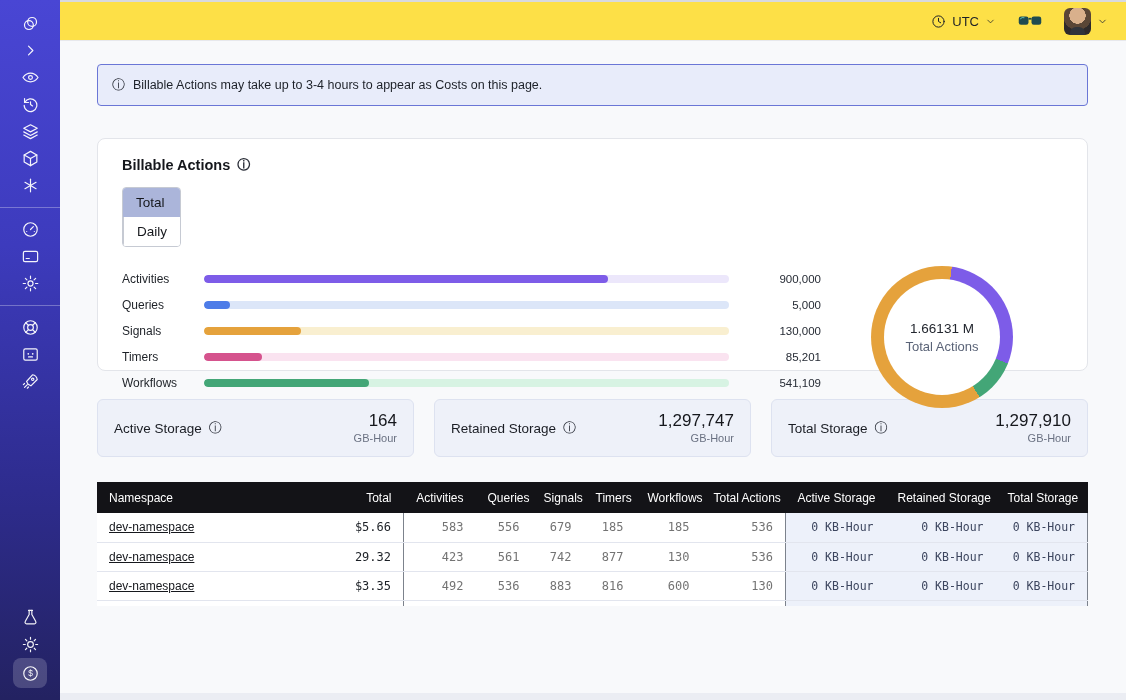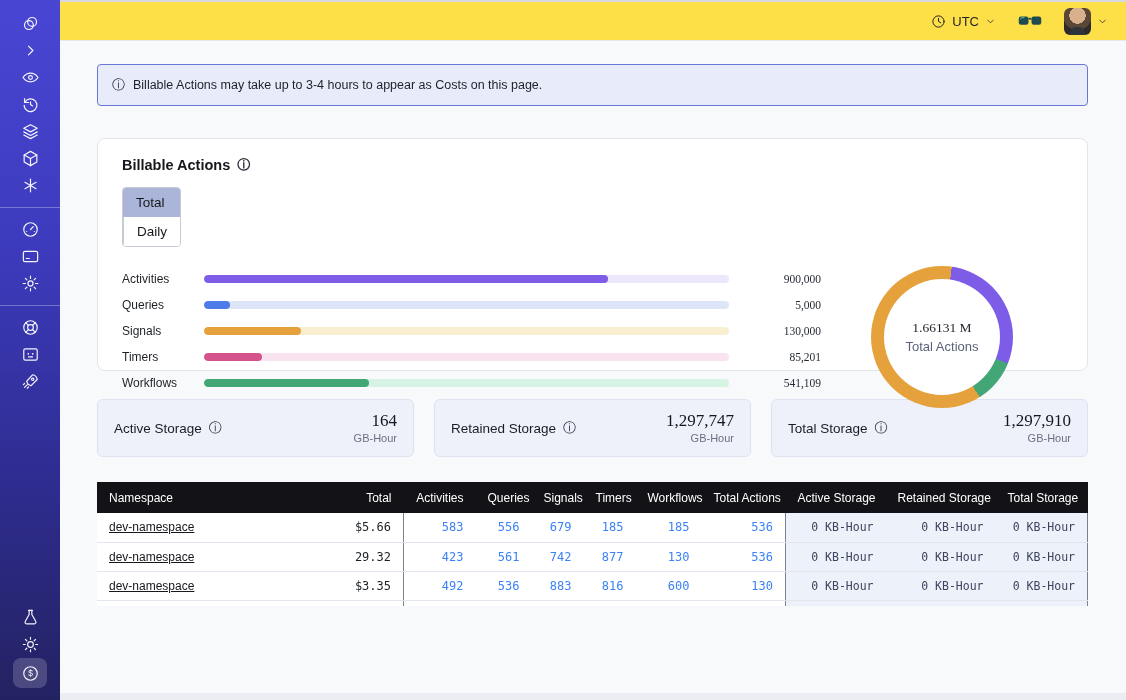--- a/index.html
+++ b/index.html
@@ -1,18 +1,18 @@
 <!DOCTYPE html>
 <html><head>
 <meta charset="utf-8">
 <style>
   * { margin:0; padding:0; box-sizing:border-box; }
   html,body { width:1126px; height:700px; overflow:hidden; }
   body { font-family:"Liberation Sans", sans-serif; background:#f8f9fb; position:relative; color:#15171c; }
-  .mono { font-family:Liberation Serif, serif; }
+  .mono { font-family:Liberation Sans, sans-serif; }
 
   
   .sidebar { position:absolute; left:0; top:0; width:60px; height:700px;
     background:linear-gradient(180deg,#4946d4 0%,#3d3bbd 35%,#2e2c8e 70%,#232261 100%);
     display:flex; flex-direction:column; align-items:center; padding:10px 0 12px; z-index:5; }
   .side-icon { width:34px; height:27px; display:flex; align-items:center; justify-content:center; cursor:pointer; flex:0 0 auto; }
   .side-icon svg { width:19px; height:19px; stroke:#fff; fill:none; stroke-width:1.5; stroke-linecap:round; stroke-linejoin:round; opacity:.95; }
   .side-icon.active { background:rgba(255,255,255,.18); border-radius:8px; width:34px; height:30px; }
   .side-divider { width:60px; height:1px; background:rgba(255,255,255,.3); margin:8px 0; flex:0 0 auto; }
   .side-spacer { flex:1 1 auto; }
@@ -71,21 +71,21 @@
     display:flex; align-items:center; justify-content:space-between; padding:0 16px; }
   .storage-label { font-size:13.5px; color:#1a1d24; display:flex; align-items:center; gap:7px; }
   .storage-val { text-align:right; }
   .storage-num { font-size:17px; color:#15171c; line-height:1.1; }
   .storage-unit { font-size:11px; color:#6a7182; margin-top:2px; }
 
   .usage-table { margin-top:25px; width:100%; border-collapse:collapse; table-layout:fixed; background:#fff; }
   .usage-table th { background:#131317; color:#fff; font-size:12px; font-weight:500; height:31px; padding:0 12px; white-space:nowrap; }
   .usage-table td { height:29px; padding:0 12px; font-size:12px; border-bottom:1px solid #e2e5ee; white-space:nowrap; }
   .usage-table th.num, .usage-table td.num { text-align:right; }
-  .usage-table td.num { font-family:"DejaVu Sans Mono", monospace; color:#3b82f6; }
+  .usage-table td.num { font-family:"DejaVu Sans Mono", monospace; color:#737373; }
   .usage-table td.cost { font-family:"DejaVu Sans Mono", monospace; color:#1c2026; }
   .usage-table td.div-l { border-left:1px solid #7c828c; }
   .usage-table td.storage { background:#edf1fa; font-size:11.5px; color:#3c455e; }
   .usage-table td.storage.last { border-right:1px solid #7c828c; }
   .ns-link { color:#16181d; text-decoration:underline; cursor:pointer; }
   .stub-row td { height:6px; border-bottom:none; }
   .bottom-strip { position:absolute; left:0; bottom:0; width:1066px; height:7px; background:#ebedf3; }
 </style>
 </head>
 <body>

